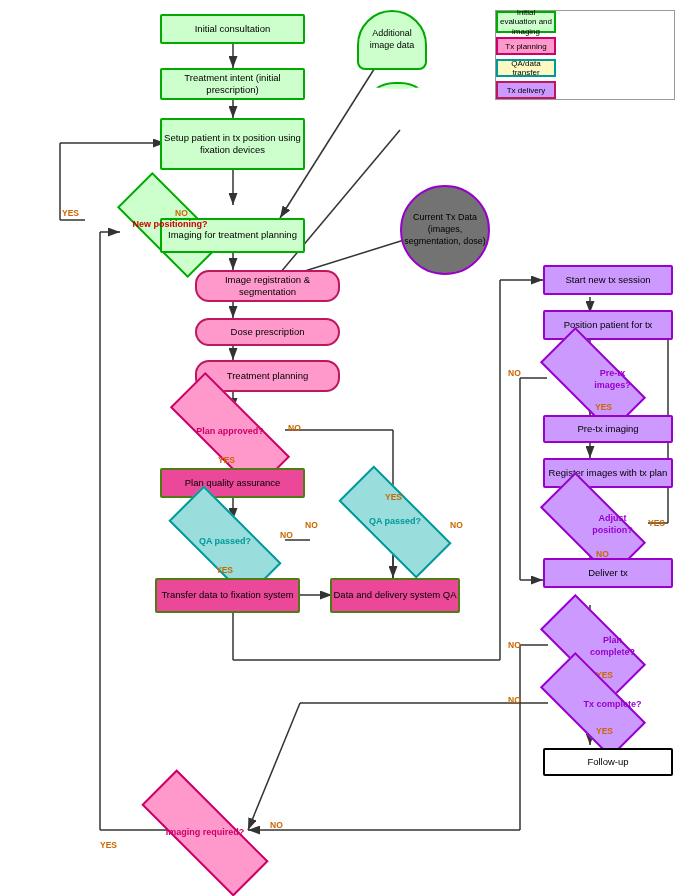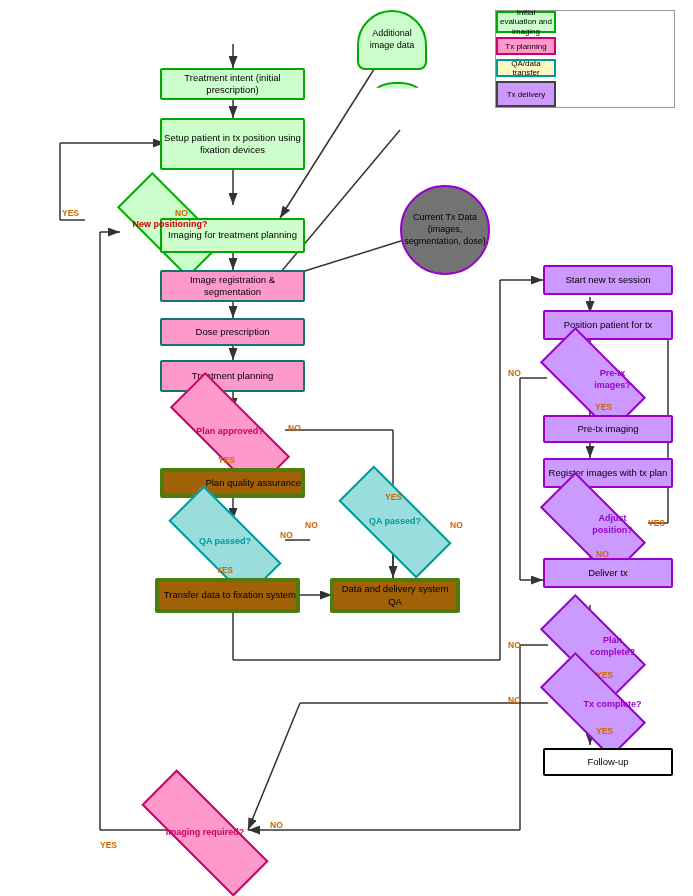--- a/index.html
+++ b/index.html
@@ -25,34 +25,34 @@
       text-align: center;
       font-size: 9.5px;
       line-height: 1.3;
     }
     .rect-green {
       border: 2px solid #00aa00;
       background: #ccffcc;
       border-radius: 2px;
     }
     .rect-pink {
-      border: 2px solid #0f766e;
+      border: 2px solid #be185d;
       background: #ff99cc;
-      border-radius: 2px;
+      border-radius: 14px;
+      margin-left: 35px;
     }
     .rect-purple {
       border: 2px solid #9900cc;
       background: #cc99ff;
       border-radius: 2px;
     }
     .rect-teal {
-      border: 4px solid #4d7c0f;
-      background: #a16207;
+      border: 2px solid #4d7c0f;
+      background: #ec4899;
       border-radius: 2px;
-      justify-content: flex-end;
     }
     .rect-white {
       border: 2px solid #000;
       background: #fff;
       border-radius: 2px;
     }
     .diamond {
       position: absolute;
       display: flex;
       align-items: flex-start;
@@ -200,20 +200,23 @@
     <line x1="383" y1="55" x2="280" y2="218" stroke="#333" stroke-width="1.5" marker-end="url(#arrowhead)"></line>
 
     <line x1="400" y1="130" x2="270" y2="285" stroke="#333" stroke-width="1.5" marker-end="url(#arrowhead)"></line>
 
     <line x1="233" y1="612" x2="233" y2="660" stroke="#333" stroke-width="1.5"></line>
     <line x1="233" y1="660" x2="500" y2="660" stroke="#333" stroke-width="1.5"></line>
     <line x1="500" y1="660" x2="500" y2="280" stroke="#333" stroke-width="1.5"></line>
     <line x1="500" y1="280" x2="543" y2="280" stroke="#333" stroke-width="1.5" marker-end="url(#arrowhead)"></line>
   </svg>
 
+  <div class="node rect-green" style="left:160px; top:14px; width:145px; height:30px;">
+    <span>Initial consultation</span>
+  </div>
 
   <div class="node rect-green" style="left:160px; top:68px; width:145px; height:32px;">
     <span>Treatment intent
 (initial prescription)</span>
   </div>
 
   <div class="node rect-green" style="left:160px; top:118px; width:145px; height:52px;">
     <span>Setup patient in tx
 position using
 fixation devices</span>
@@ -393,19 +396,19 @@
       <div style="width:60px; height:18px; background:#ff99cc; border:2px solid #cc0066; margin-right:6px; display:flex; align-items:center; justify-content:center; font-size:8px; text-align:center;">
         <span>Tx planning</span>
       </div>
     </div>
     <div style="display:flex; align-items:center; margin-bottom:4px;">
       <div style="width:60px; height:18px; background:#fef9c3; border:2px solid #009999; margin-right:6px; display:flex; align-items:center; justify-content:center; font-size:8px; text-align:center;">
         <span>QA/data transfer</span>
       </div>
     </div>
     <div style="display:flex; align-items:center;">
-      <div style="width:60px; height:26px; background:#cc99ff; border:2px solid #404040; margin-right:6px; display:flex; align-items:center; justify-content:center; font-size:8px; text-align:center;">
+      <div style="width:60px; height:18px; background:#cc99ff; border:2px solid #be185d; margin-right:6px; display:flex; align-items:center; justify-content:center; font-size:8px; text-align:center;">
         <span>Tx delivery</span>
       </div>
     </div>
   </div>
 
 </div>
 
 </body></html>

